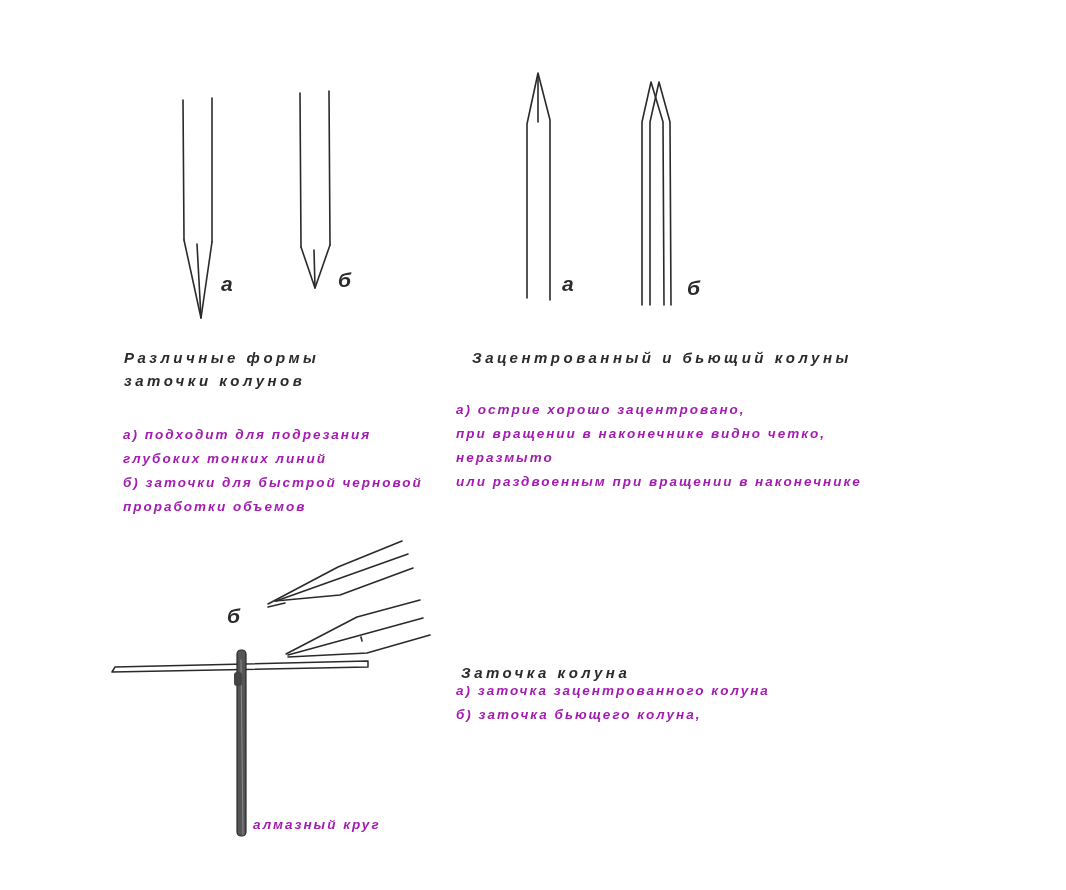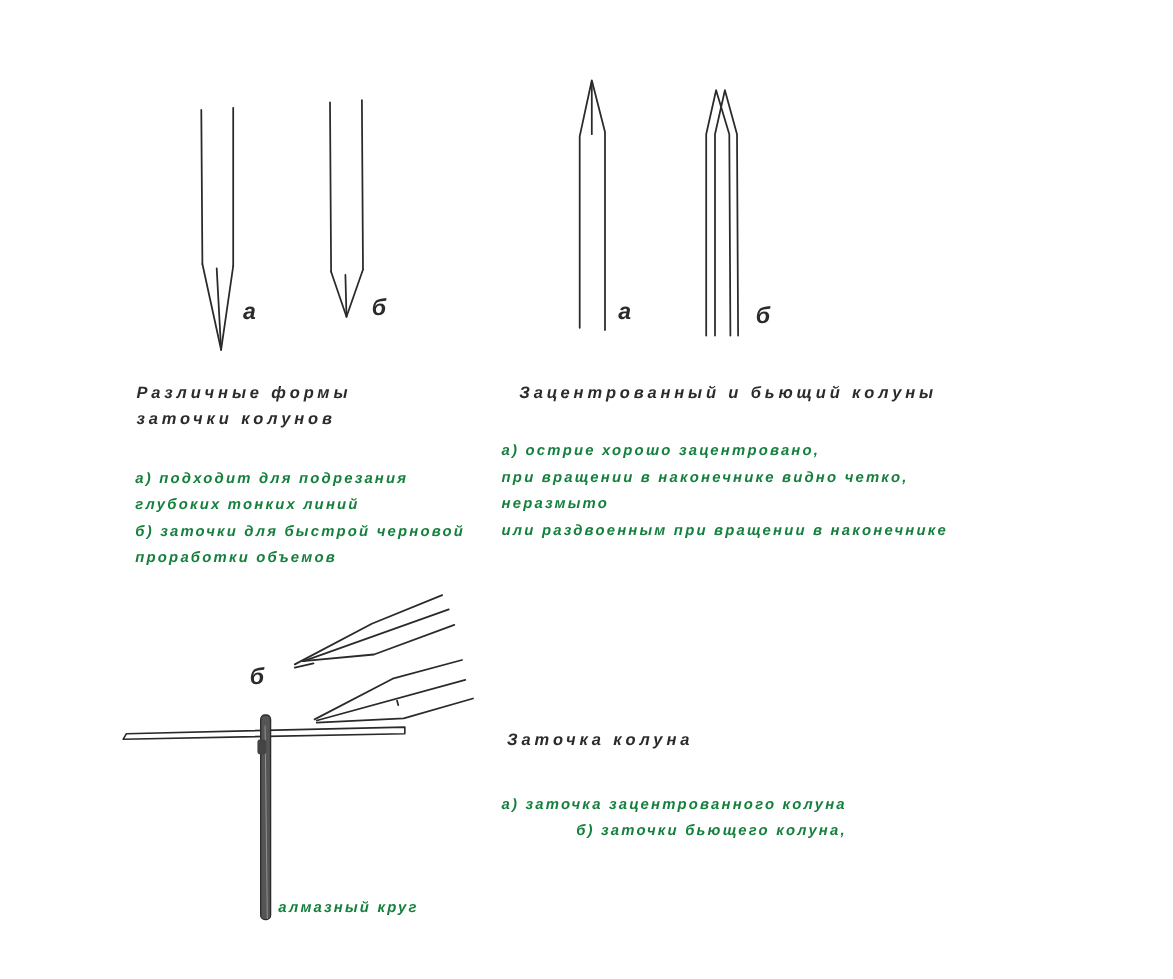--- a/index.html
+++ b/index.html
@@ -1,21 +1,21 @@
 <!DOCTYPE html>
 <html><head>
 <meta charset="utf-8">
 <style>
   html, body { margin: 0; padding: 0; background: #ffffff; }
   body { width: 1066px; height: 890px; position: relative; overflow: hidden;
          font-family: "Liberation Sans", "DejaVu Sans", sans-serif; color: #2a2a2a; }
   svg.drawing { position: absolute; left: 0; top: 0; }
   .label { position: absolute; font-style: italic; font-weight: bold; color: #333; }
   .title { font-size: 15px; letter-spacing: 3.5px; line-height: 23px; color: #2b2b2b; }
-  .body-text { font-size: 13.5px; letter-spacing: 2px; line-height: 24px; color: #15803d; font-style: italic; }
+  .body-text { font-size: 13.5px; letter-spacing: 2px; line-height: 24px; color: #a21caf; font-style: italic; }
   .fig-letter { font-size: 21px; color: #2b2b2b; }
   .line { display: block; white-space: nowrap; }
 </style>
 </head>
 <body>
 
 <svg class="drawing" width="1066" height="890" viewBox="0 0 1066 890">
   <g stroke="#2a2a2a" stroke-width="1.6" fill="none" stroke-linecap="round" stroke-linejoin="round">
 
     <g>
@@ -85,16 +85,16 @@
   <span class="line">а) острие хорошо зацентровано,</span>
   <span class="line">при вращении в наконечнике видно четко,</span>
   <span class="line">неразмыто</span>
   <span class="line">или раздвоенным при вращении в наконечнике</span>
 </div>
 
 <div class="label fig-letter" style="left:227px; top:604px;">б</div>
 <div class="label body-text" style="left:253px; top:813px;">алмазный круг</div>
 
 <div class="label title" style="left:461px; top:661px;">Заточка колуна</div>
-<div class="label body-text" style="left:456px; top:719px;text-align:right;">
+<div class="label body-text" style="left:456px; top:679px;">
   <span class="line">а) заточка зацентрованного колуна</span>
-  <span class="line">б) заточки бьющего колуна,</span>
+  <span class="line">б) заточка бьющего колуна,</span>
 </div>
 
 </body></html>

